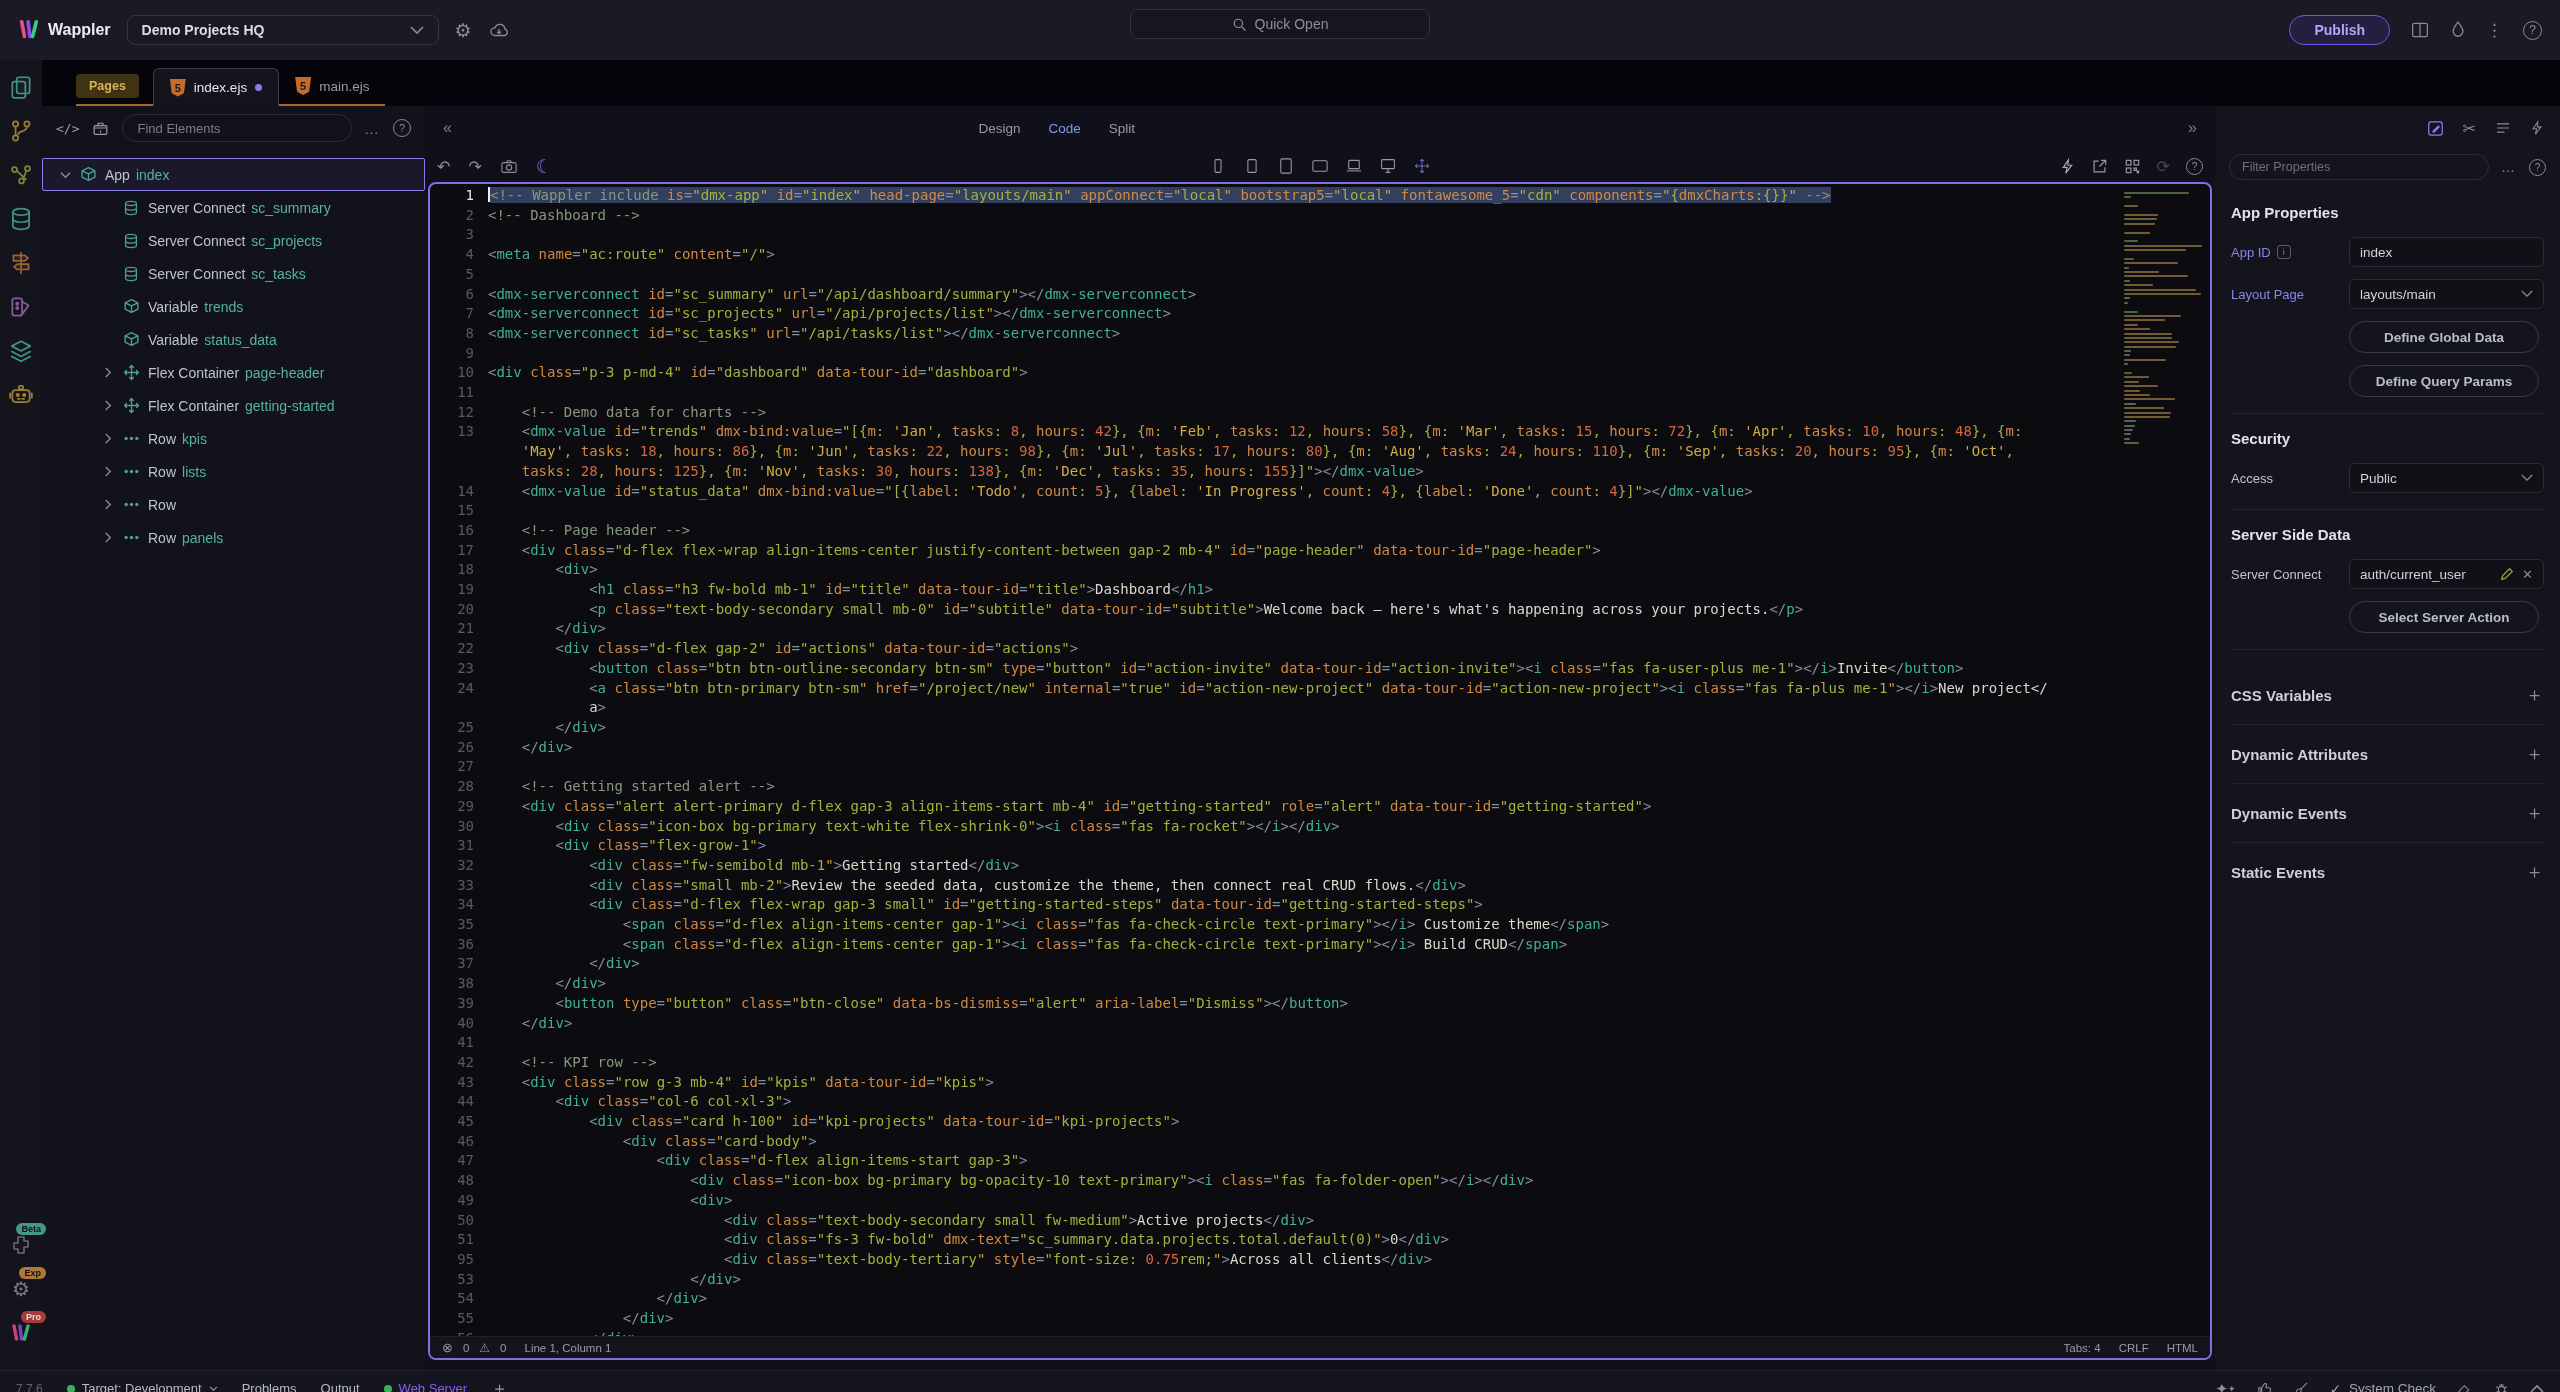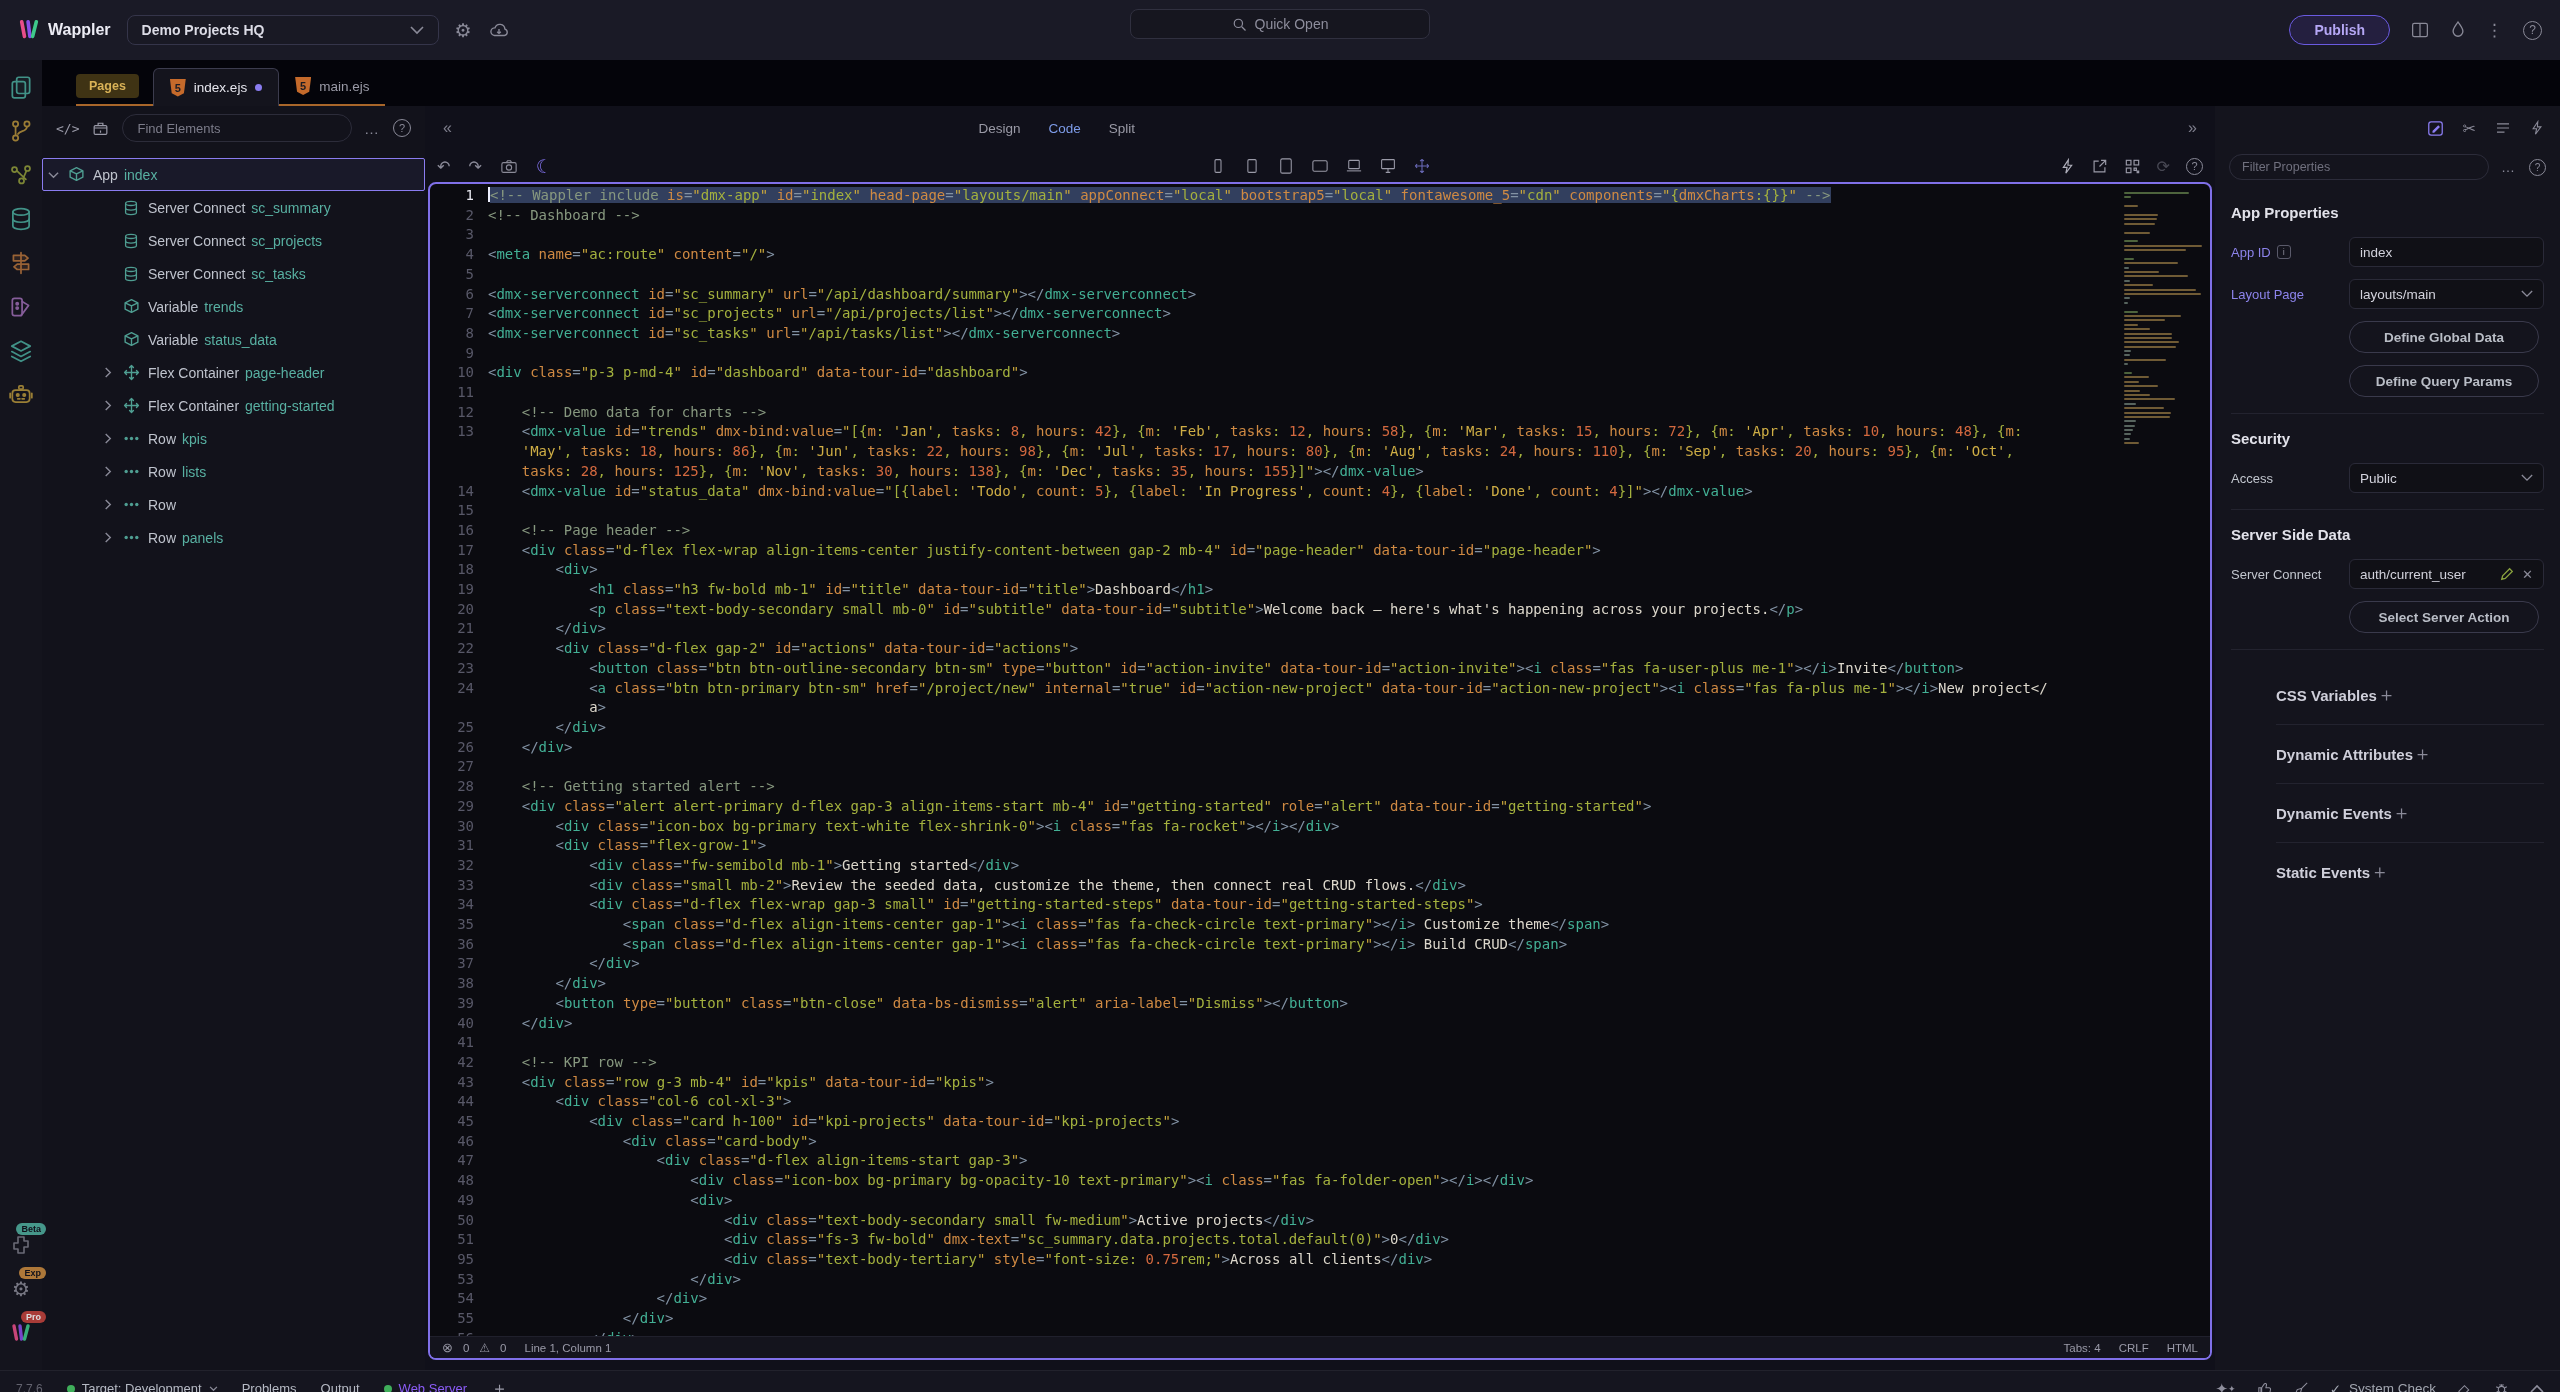--- a/index.html
+++ b/index.html
@@ -101,21 +101,21 @@
   .sec-title { font-size:15px; font-weight:bold; color:#e2e2ea; margin:8px 0 16px; }
   .prow { display:flex; align-items:center; margin-bottom:12px; }
   .plabel { width:118px; color:#8d84ec; font-size:13px; display:flex; align-items:center; gap:6px; flex-shrink:0; }
   .plabel.plain { color:#c2c6ce; }
   .info-sq { width:14px; height:14px; border:1px solid #5a5a6a; border-radius:3px; font-size:9px; color:#8a8a98; display:flex; align-items:center; justify-content:center; }
   .pfield { flex:1; height:30px; background:#101016; border:1px solid #2a2a38; border-radius:6px; display:flex; align-items:center; padding:0 10px; color:#d2d2dc; font-size:13.5px; gap:8px; }
   .pfield .chev { margin-left:auto; }
   .pfield .f-ic { margin-left:auto; }
   .pbtn { display:block; margin:4px 0 12px 118px; min-width:190px; height:32px; padding:0 24px; border:1px solid #3a3a4c; border-radius:16px; background:transparent; color:#b9bdc6; font-weight:bold; font-size:13.5px; cursor:pointer; font-family:"Liberation Sans",sans-serif; }
   .phr { border-top:1px solid #23232f; margin:16px 0; }
-  .collapse-row { display:flex; align-items:center; font-size:15px; font-weight:bold; color:#cfcfda; padding:16px 0; border-top:1px solid #23232f; cursor:pointer;margin-left:45px; }
+  .collapse-row { display:flex; align-items:center; justify-content:space-between; font-size:15px; font-weight:bold; color:#cfcfda; padding:16px 0; border-top:1px solid #23232f; cursor:pointer; }
   .collapse-row:first-child { border-top:none; }
   .plus { color:#8a8a98; font-size:19px; font-weight:normal; }
 
   
   .bottombar { height:36px; background:#15151f; border-top:1px solid #22222c; display:flex; align-items:center; padding:0 16px; gap:24px; font-size:13px; color:#b6bac4; }
   .version { color:#63636f; font-size:12px; }
   .bb-item { display:flex; align-items:center; gap:7px; cursor:pointer; position:relative; height:100%; }
   .gdot { width:8px; height:8px; border-radius:50%; background:#3fae5a; }
   .bb-item.active-target::after { content:""; position:absolute; left:0; bottom:0; width:64px; height:2px; background:#a8662a; }
   .webserver { color:#8b5cf6; }
@@ -293,21 +293,21 @@
               <svg width="19" height="18" viewBox="0 0 24 22" fill="none" stroke="#9a9aa8" stroke-width="1.5">
                   <rect x="4" y="8" width="16" height="11" rx="1.5"></rect>
                   <path d="M4 11h16M9 8V5h6v3M12 14v3"></path>
                 </svg>
             </span>
             <input class="find-input" placeholder="Find Elements" style="">
             <span class="ic" style="font-size:15px;color:#8a8a98;letter-spacing:2px;">…</span>
             <span class="ic" style="width:18px;height:18px;border:1.5px solid #8a8a98;border-radius:50%;font-size:11px;color:#8a8a98;">?</span>
           </div>
           <div class="tree" id="tree">
-              <div class="trow sel" style="">
+              <div class="trow sel" style="padding-left: 12px;">
                 <span class="tchev">
                   <svg width="11" height="8" viewBox="0 0 12 8">
                     <path d="M1 1.5l5 5 5-5" stroke="#8a8a98" stroke-width="1.5" fill="none"></path>
                   </svg>
                 </span>
                 <span class="ticon">
                   <svg width="17" height="17" viewBox="0 0 16 16" fill="none" stroke="#4f9e92" stroke-width="1.3" stroke-linejoin="round">
                     <path d="M8 1.5l6 3v6l-6 3-6-3v-6z"></path>
                     <path d="M2 4.5l6 3 6-3M8 7.5v6"></path>
                   </svg>

